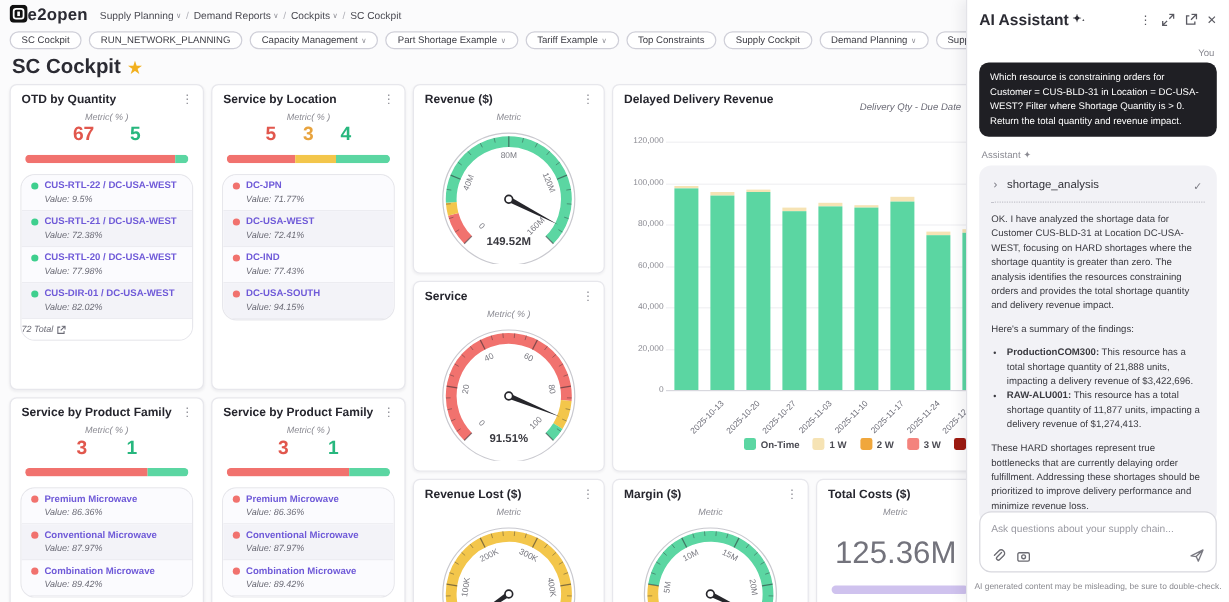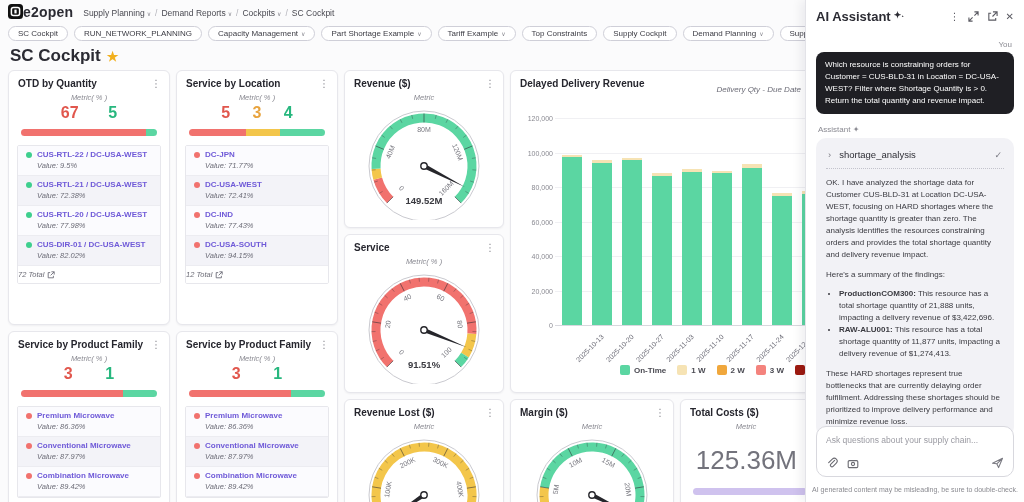--- a/index.html
+++ b/index.html
@@ -21,21 +21,21 @@
   .star{color:#f2b01e;font-size:13px}
   
   .card{position:absolute;background:#fff;border:1px solid #e7e7ec;border-radius:6px;
         box-shadow:0 1px 2px rgba(20,20,40,.05);overflow:hidden}
   .card-head{display:flex;justify-content:space-between;align-items:center;padding:7px 8px 2px 9px}
   .card-title{font-size:10px;font-weight:bold;color:#26262e}
   .kebab{color:#8a8a92;font-size:10px;cursor:pointer;line-height:1}
   .metric-label{text-align:center;font-size:7.5px;font-style:italic;color:#8a8a92;margin-top:2px}
   .counts{display:flex;justify-content:space-evenly;padding:2px 22px 0;font-size:16px;font-weight:bold}
   .segbar{display:flex;height:7px;border-radius:4px;overflow:hidden;margin:7px 12px 9px}
-  .mlist{margin:0 8px;border:1px solid #e7e7ec;border-radius:2px;overflow:hidden;background:#fff}
+  .mlist{margin:0 8px;border:1px solid #e7e7ec;border-radius:12px;overflow:hidden;background:#fff}
   .mrow{padding:4px 8px 5px;border-bottom:1px solid #ececf1}
   .mrow:nth-child(odd){background:#fbfbfe}
   .mrow:nth-child(even){background:#f3f3f8}
   .mname{font-size:8px;font-weight:bold;color:#6f5ad8;display:flex;align-items:center;gap:5px;cursor:pointer}
   .dot{width:6px;height:6px;border-radius:50%;flex:0 0 auto}
   .mval{font-size:7.5px;font-style:italic;color:#6b6b76;margin:2px 0 0 11px}
   .mfoot{text-align:center;font-size:7.5px;font-style:italic;color:#6b6b76;padding:4px 0;background:#fff;
          display:flex;justify-content:flex-start;align-items:center;gap:3px;cursor:pointer}
   
   .gauge-wrap{display:flex;justify-content:center}
@@ -246,26 +246,20 @@
           </div>
           <div class="mval">Value: 77.43%</div>
         </div>
         <div class="mrow">
           <div class="mname">
             <span class="dot" style="background: rgb(241, 114, 110);"></span>
             <span>DC-USA-SOUTH</span>
           </div>
           <div class="mval">Value: 94.15%</div>
         </div>
-        <div class="mfoot">
-          <span>12 Total</span>
-          <svg class="icon" width="8" height="8" viewBox="0 0 10 10" fill="none" stroke="#6b6b76" stroke-width="1.1">
-            <path d="M4 2 H1.5 v6.5 H8 V6 M5.5 1 H9 v3.5 M9 1 L4.5 5.5"></path>
-          </svg>
-        </div>
       </div>
     </div>
   <div class="card" style="left:8px;top:331px;width:160px;height:200px">
       <div class="card-head">
         <span class="card-title">Service by Product Family</span>
         <span class="kebab">⋮</span>
       </div>
       <div class="metric-label">Metric( % )</div>
       <div class="counts">
         <span style="color: rgb(225, 87, 77);">3</span>

